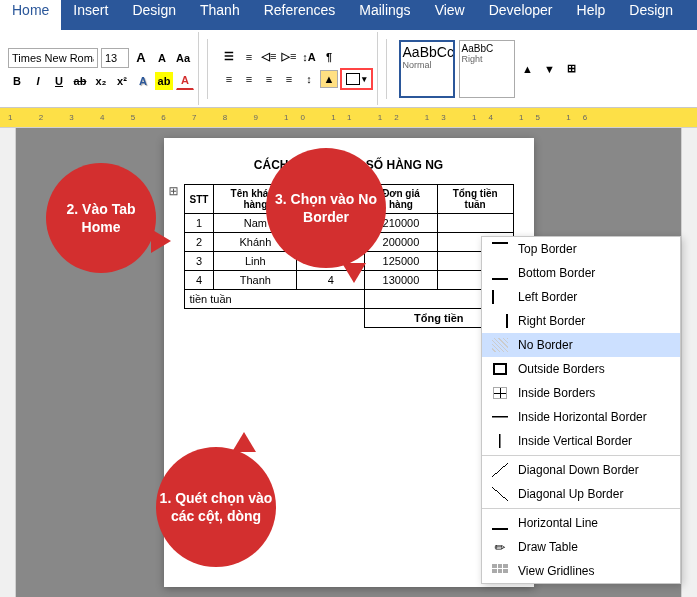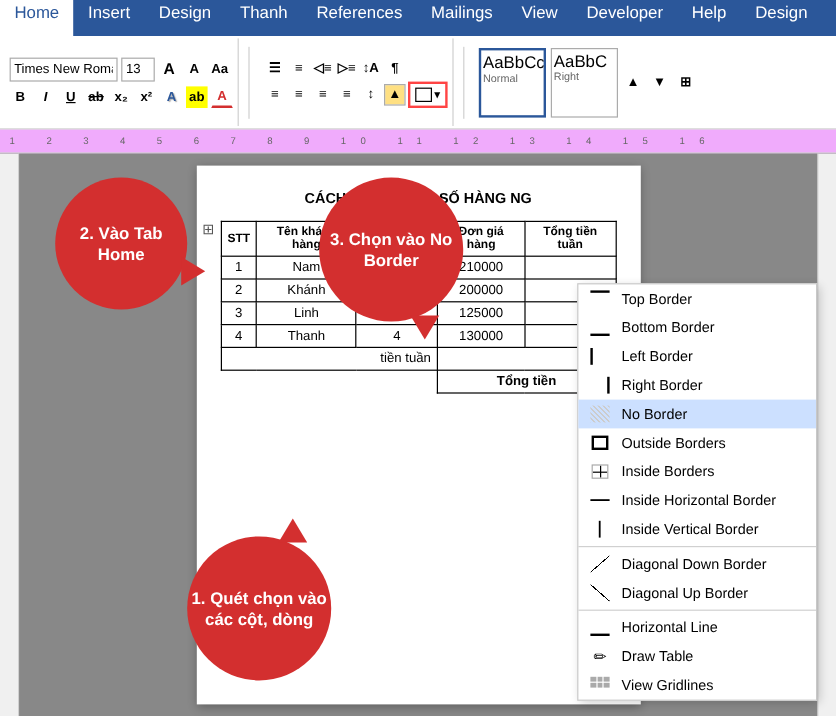--- a/index.html
+++ b/index.html
@@ -4,21 +4,21 @@
   <style>
     * { margin: 0; padding: 0; box-sizing: border-box; }
     body { width: 697px; height: 597px; overflow: hidden; font-family: 'Segoe UI', Arial, sans-serif; background: #f0f0f0; position: relative; }
     .ribbon-tabs { display: flex; background: #2b579a; height: 30px; align-items: flex-end; }
     .ribbon-tab { padding: 20px 12px; font-size: 14px; color: #fff; cursor: pointer; height: 28px; display: flex; align-items: center; }
     .ribbon-tab.active { background: #fff; color: #2b579a; font-weight: 500; height: 28px; }
 
     .ribbon-body { background: #fff; border-bottom: 1px solid #c8c8c8; padding: 2px 4px; display: flex; align-items: center; gap: 4px; height: 78px; }
 
     
-    .ruler { background: #f0abfc; border-bottom: 1px solid #d0d0d0; height: 20px; display: flex; align-items: center; padding: 0 8px; font-size: 9px; color: #666; }
+    .ruler { background: #fde047; border-bottom: 1px solid #d0d0d0; height: 20px; display: flex; align-items: center; padding: 0 8px; font-size: 9px; color: #666; }
 
     
     .doc-area { background: #888; width: 100%; height: calc(597px - 30px - 78px - 20px); position: relative; overflow: hidden; display: flex; }
 
     .scrollbar-left { width: 16px; background: #f0f0f0; border-right: 1px solid #d0d0d0; }
 
     .doc-content { flex: 1; padding: 10px; display: flex; justify-content: center; background: #888; position: relative; }
 
     .page { background: #fff; width: 370px; min-height: 100%; padding: 20px; position: relative; box-shadow: 0 2px 8px rgba(0,0,0,0.3); }
 
@@ -56,21 +56,21 @@
 
     
     .callout { position: absolute; border-radius: 50%; background: #d32f2f; color: #fff; font-weight: bold; font-size: 15px; display: flex; align-items: center; justify-content: center; text-align: center; line-height: 1.3; z-index: 50; }
     .callout::after { content: ''; position: absolute; width: 0; height: 0; }
 
     
     .callout-1 { width: 120px; height: 120px; bottom: 30px; left: 140px; font-size: 14px; }
     .callout-1::after { border-left: 12px solid transparent; border-right: 12px solid transparent; border-bottom: 20px solid #d32f2f; top: -15px; right: 20px; }
 
     
-    .callout-2 { width: 110px; height: 110px; top: 20px; left: 30px; font-size: 14px; }
+    .callout-2 { width: 110px; height: 110px; top: 35px; left: 30px; font-size: 14px; }
     .callout-2::after { border-top: 12px solid transparent; border-bottom: 12px solid transparent; border-left: 20px solid #d32f2f; right: -15px; bottom: 20px; }
 
     
     .callout-3 { width: 120px; height: 120px; top: 20px; left: 250px; font-size: 14px; }
     .callout-3::after { border-left: 12px solid transparent; border-right: 12px solid transparent; border-top: 20px solid #d32f2f; bottom: -15px; right: 20px; }
 
     .scrollbar-right { width: 16px; background: #f0f0f0; border-left: 1px solid #d0d0d0; }
 
     .separator { width: 1px; height: 60px; background: #d0d0d0; margin: 0 4px; }
 
@@ -152,21 +152,21 @@
   </div>
 
   <div class="separator"></div>
 
   <div style="display:flex;align-items:center;gap:4px;padding:0 4px;height:100%;">
     <div class="style-card active">
       <div style="font-size:14px;font-weight:normal;">AaBbCcl</div>
       <div style="font-size:9px;color:#666;">Normal</div>
     </div>
     <div class="style-card">
-      <div style="font-size:14px;">AaBbC</div>
+      <div style="font-size:10px;">AaBbC</div>
       <div style="font-size:9px;color:#666;">Right</div>
     </div>
     <div class="small-btn">▲</div>
     <div class="small-btn">▼</div>
     <div class="small-btn">⊞</div>
   </div>
 </div>
 
 <div class="ruler">
   <span style="letter-spacing:12px;font-size:8px;">1  2  3  4  5  6  7  8  9  10  11  12  13  14  15  16</span>
@@ -214,21 +214,21 @@
               <td></td>
             </tr>
             <tr>
               <td>4</td>
               <td>Thanh</td>
               <td>4</td>
               <td>130000</td>
               <td></td>
             </tr>
             <tr>
-              <td colspan="3" style="text-align:right;border:1px solid #000;margin-top:16px;">tiền tuần</td>
+              <td colspan="3" style="text-align:left;border:1px solid #000;margin-top:16px;">tiền tuần</td>
               <td colspan="2" style="border:1px solid #000;"></td>
             </tr>
             <tr>
               <td colspan="3" style="border:none;"></td>
               <td colspan="2" style="text-align:center;font-weight:bold;border:1px solid #000;">Tổng tiền</td>
             </tr>
           </tbody>
         </table>
       </div>
     </div>

